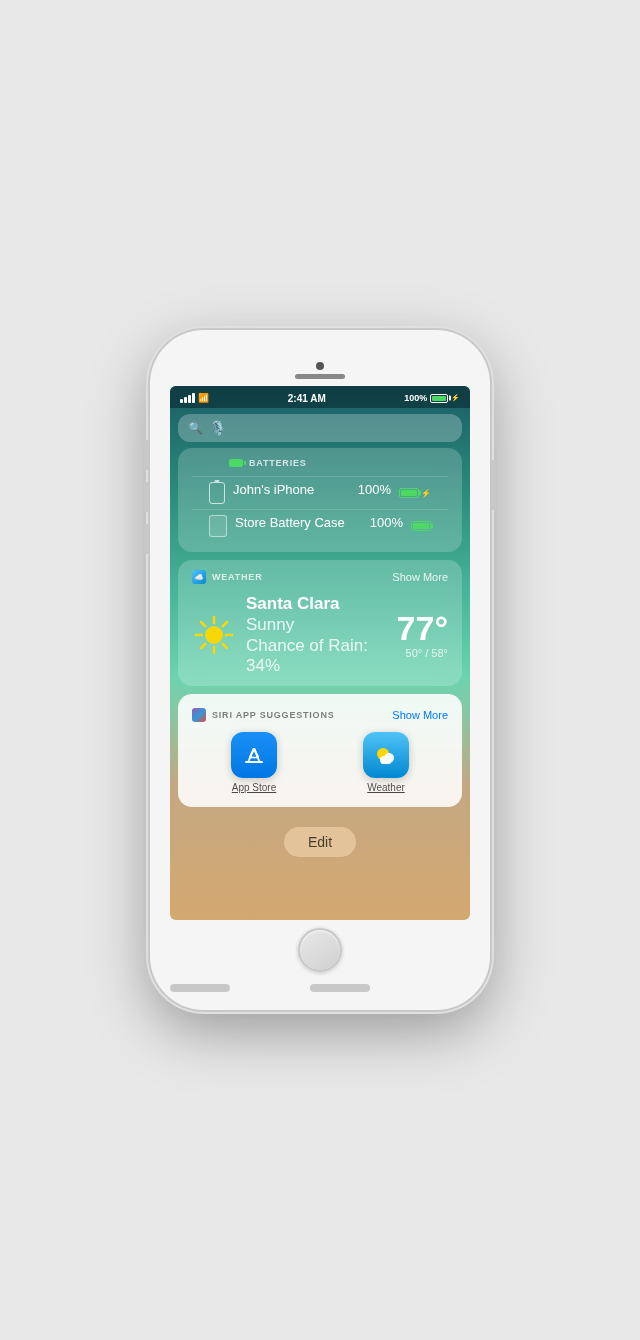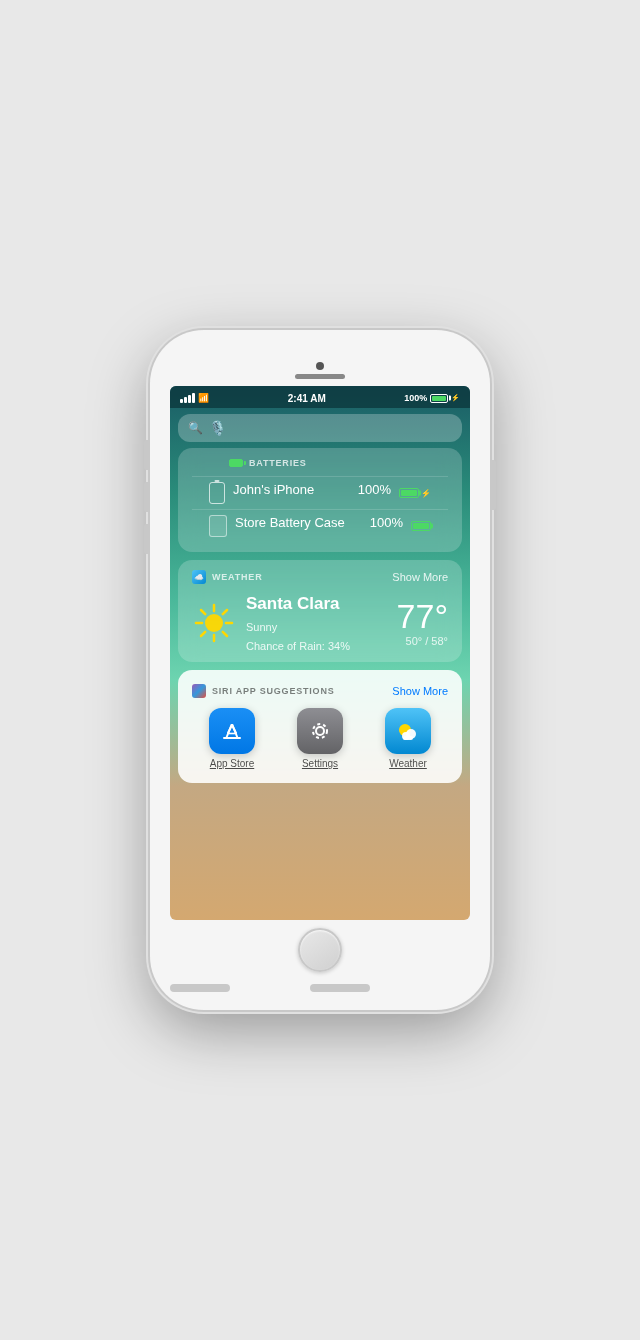--- a/index.html
+++ b/index.html
@@ -373,30 +373,30 @@
     }
     .weather-info {
       flex: 1;
     }
     .city-name {
       font-size: 17px;
       font-weight: 700;
       color: white;
     }
     .weather-desc {
-      font-size: 11px;
+      font-size: 17px;
       color: rgba(255,255,255,0.85);
-      margin-top: 7px;
+      margin-top: 1px;
     }
     .weather-temp {
       text-align: right;
     }
     .temp-main {
       font-size: 34px;
-      font-weight: 400;
+      font-weight: 700;
       color: white;
       line-height: 1;
     }
     .temp-range {
       font-size: 11px;
       color: rgba(255,255,255,0.8);
       margin-top: 2px;
     }
 
     
@@ -646,45 +646,39 @@
                 <svg width="26" height="26" viewBox="0 0 26 26">
                   <text x="13" y="20" text-anchor="middle" font-size="20" fill="white">A</text>
                   <line x1="5" y1="20" x2="21" y2="20" stroke="white" stroke-width="2" stroke-linecap="round"></line>
                   <line x1="9" y1="15" x2="13" y2="7" stroke="white" stroke-width="2" stroke-linecap="round"></line>
                   <line x1="17" y1="15" x2="13" y2="7" stroke="white" stroke-width="2" stroke-linecap="round"></line>
                 </svg>
               </div>
               <span class="app-label">App Store</span>
             </div>
 
-            <div class="app-item">
-              <div class="app-icon app-icon-settings">
-                <svg width="26" height="26" viewBox="0 0 26 26">
-                  <circle cx="13" cy="13" r="4" fill="none" stroke="white" stroke-width="2"></circle>
-                  <circle cx="13" cy="13" r="7" fill="none" stroke="white" stroke-width="2" stroke-dasharray="3 3"></circle>
-                </svg>
-              </div>
-              <span class="app-label">Settings</span>
-            </div>
 
             <div class="app-item">
               <div class="app-icon app-icon-weather">
                 <svg width="30" height="26" viewBox="0 0 30 26">
                   <circle cx="12" cy="12" r="6" fill="#FFD700"></circle>
                   <circle cx="18" cy="16" r="5" fill="white" opacity="0.95"></circle>
                   <circle cx="13" cy="18" r="4" fill="white" opacity="0.95"></circle>
                   <rect x="10" y="18" width="10" height="4" fill="white" opacity="0.95" rx="2"></rect>
                 </svg>
               </div>
               <span class="app-label">Weather</span>
             </div>
 
           </div>
         </div>
 
+        <div class="edit-area">
+          <div class="edit-button">Edit</div>
+        </div>
 
       </div>
     </div>
 
     <div class="home-button-area">
       <div class="home-button"></div>
     </div>
 
     <div class="bottom-speakers">
       <div class="speaker-grille"></div>

